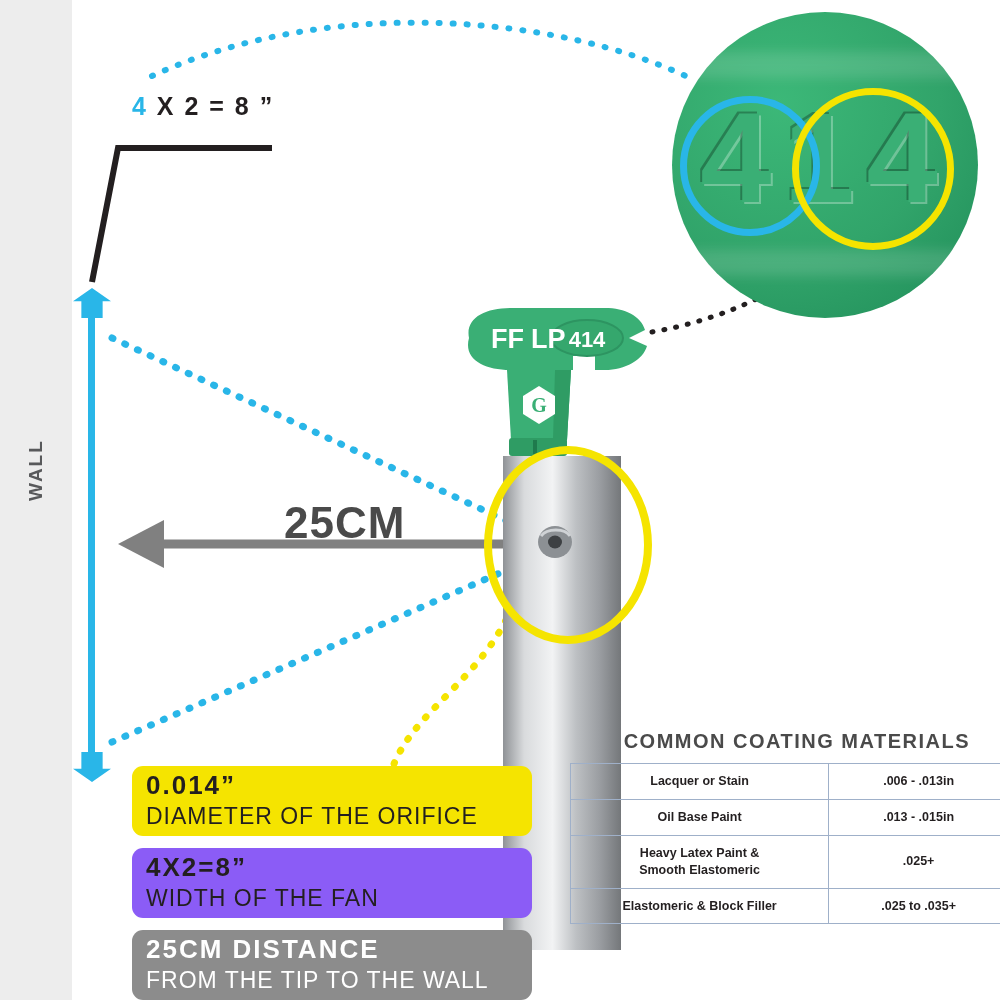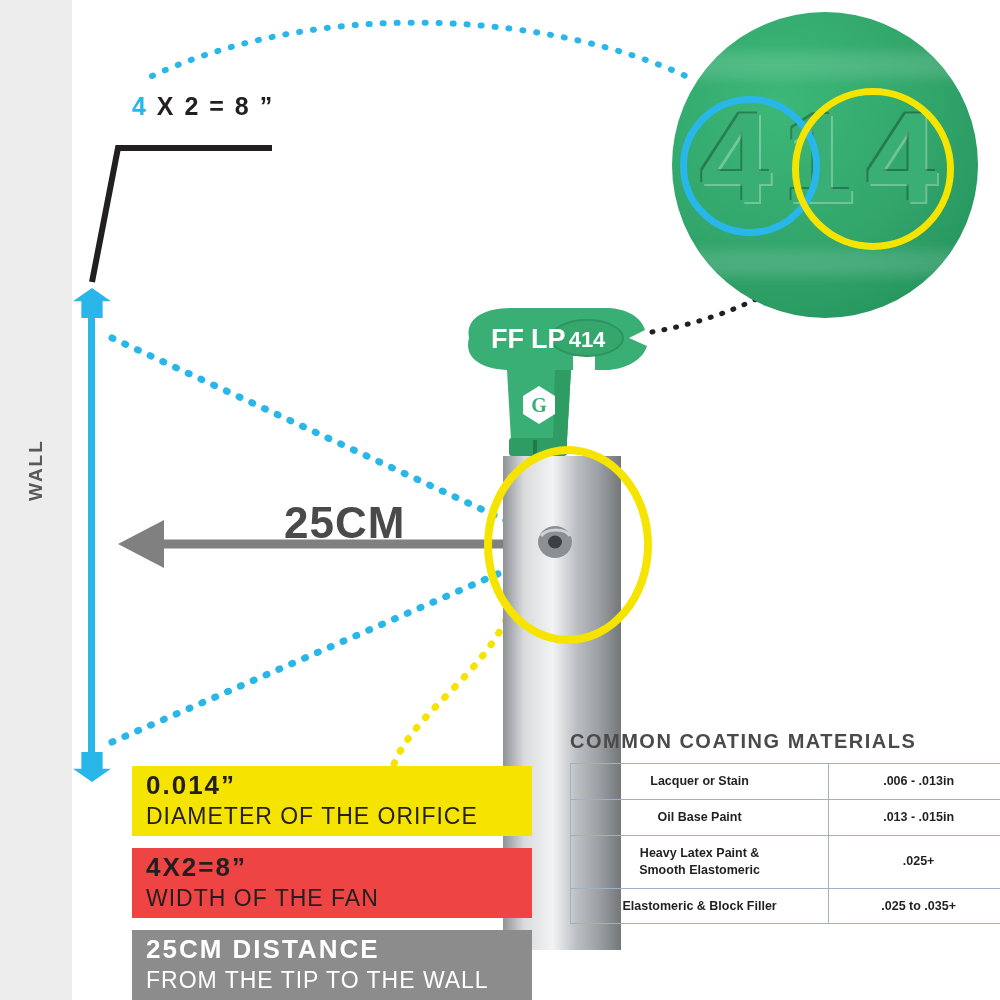--- a/index.html
+++ b/index.html
@@ -73,36 +73,36 @@
     text-shadow:
       -2px -2px 0 rgba(0,0,0,0.28),
        2px  2px 0 rgba(255,255,255,0.30);
   }
   .ring { position:absolute; border-radius:50%; }
   #ring-blue { left:680px; top:96px; width:126px; height:126px; border:7px solid #29b6e8; }
   #ring-yellow { left:792px; top:88px; width:148px; height:148px; border:7px solid #f5e400; }
   #ring-orifice { left:484px; top:446px; width:152px; height:182px; border:8px solid #f5e400; border-radius:50%; }
   
   #legend { position:absolute; left:132px; top:766px; width:400px; }
-  .legend-row { padding:4px 10px 6px 14px; margin-bottom:12px; }
+  .legend-row { padding:4px 10px 6px 14px; margin-bottom:12px;border-radius:11px; }
   .legend-row .big {
     display:block; font-size:26px; font-weight:bold; letter-spacing:2px; color:#231f20;
   }
   .legend-row .sub {
     display:block; font-size:23px; letter-spacing:1px; color:#231f20; margin-top:2px;
   }
   .lr-yellow { background:#f5e400; }
-  .lr-cyan   { background:#ef4444; }
+  .lr-cyan   { background:#8b5cf6; }
   .lr-gray   { background:#8c8c8c; }
   .lr-gray .big, .lr-gray .sub { color:#ffffff; }
   
   #table-wrap { position:absolute; left:570px; top:730px; width:400px; }
   #table-title {
     font-size:20px; font-weight:bold; letter-spacing:1.5px; color:#4a4a4a;
-    text-align:left; margin-bottom:10px;
+    text-align:right; margin-bottom:10px;
   }
   table#coat {
     border-collapse:collapse; width:439px; margin:0 auto;
     border:1px solid #9fb0c9;
   }
   table#coat td {
     border:1px solid #9fb0c9;
     font-size:12.5px; color:#231f20;
     text-align:center; padding:9px 4px; line-height:1.35;
     font-weight:bold;

